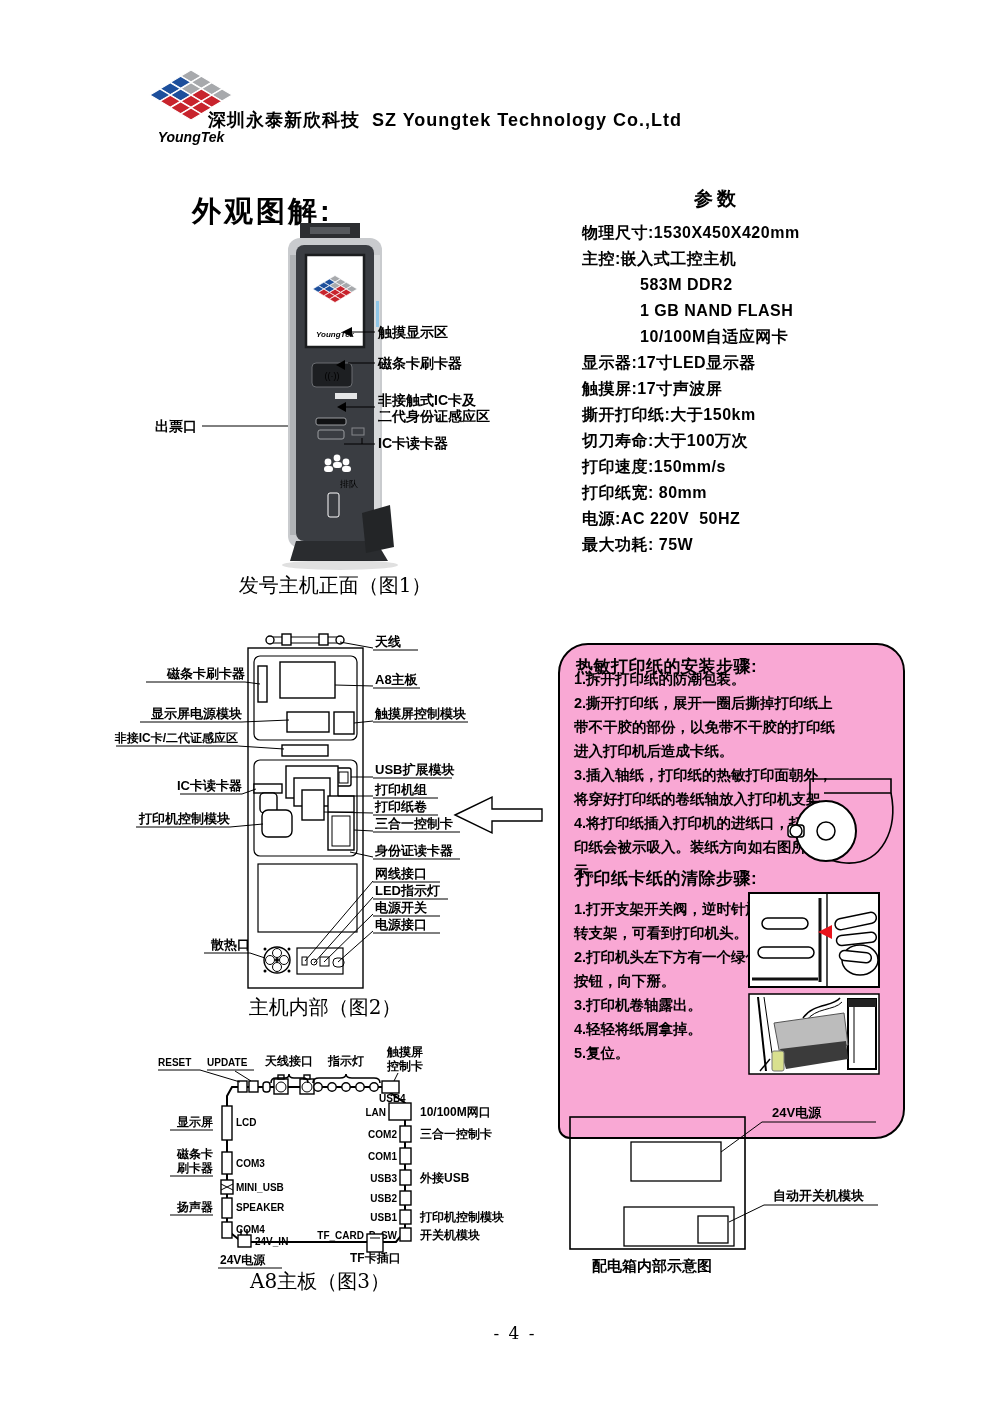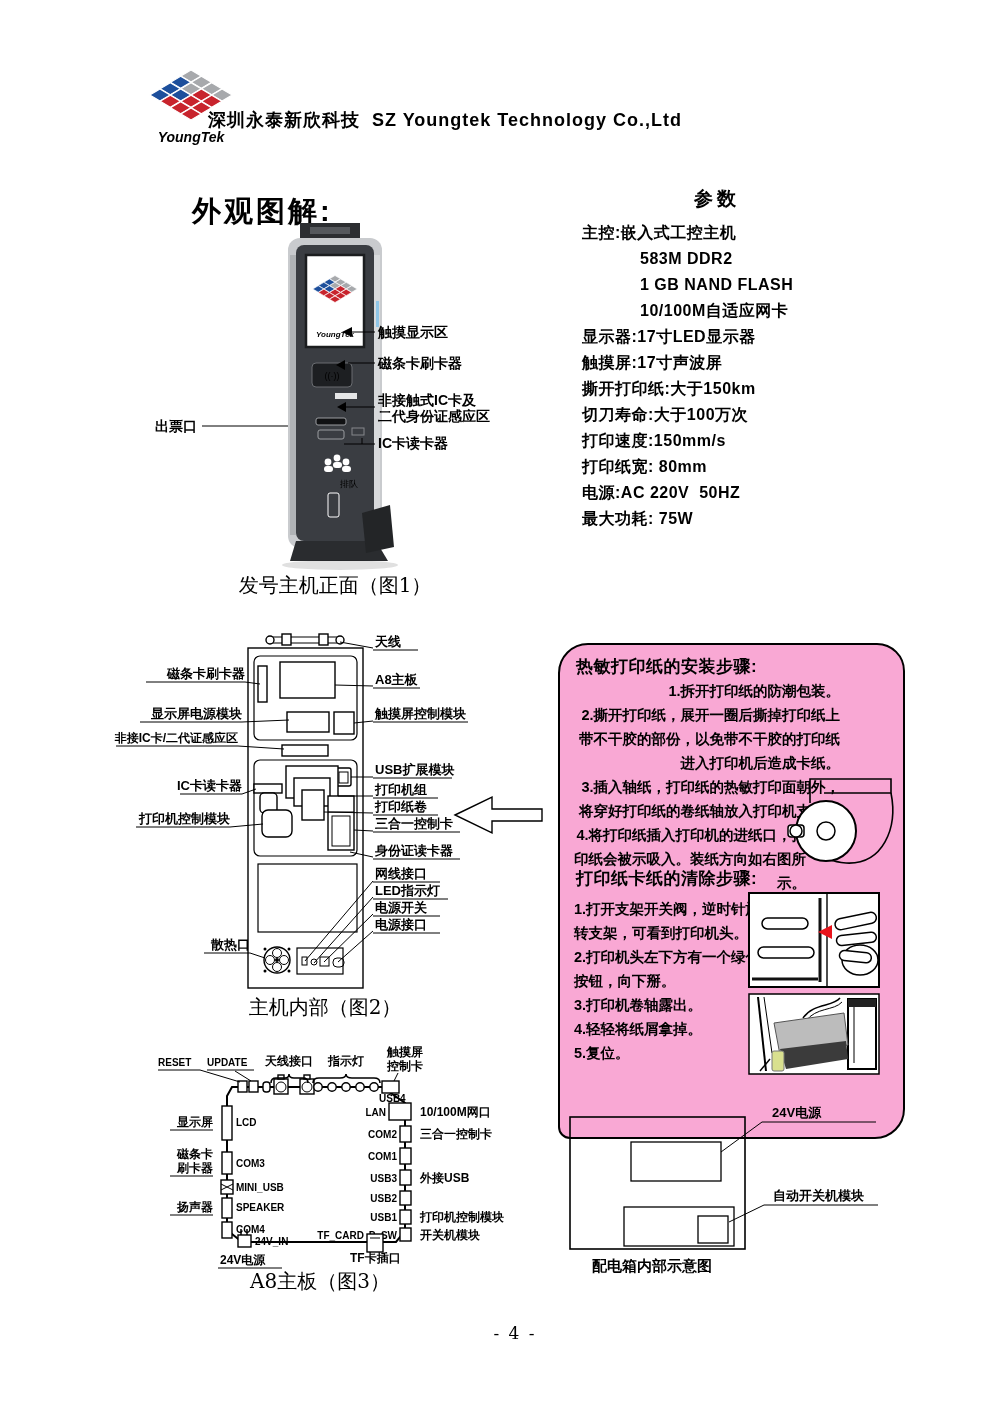--- a/index.html
+++ b/index.html
@@ -134,20 +134,21 @@
 
     <text class="cjk14" x="25" y="216">出票口</text>
     <line class="ln" x1="72" y1="211" x2="158" y2="211"></line>
 
     <text class="cap" x="205" y="377" text-anchor="middle">发号主机正面（图1）</text>
   </svg>
 
   <div class="abs specs" style="left:582px; top:186px;">
     <div class="specs-title">参数</div>
     <div style="height:8px"></div>
+    <div class="spec-line">物理尺寸:1530X450X420mm</div>
     <div class="spec-line">主控:嵌入式工控主机</div>
     <div class="spec-line indent">583M DDR2</div>
     <div class="spec-line indent">1 GB NAND FLASH</div>
     <div class="spec-line indent">10/100M自适应网卡</div>
     <div class="spec-line">显示器:17寸LED显示器</div>
     <div class="spec-line">触摸屏:17寸声波屏</div>
     <div class="spec-line">撕开打印纸:大于150km</div>
     <div class="spec-line">切刀寿命:大于100万次</div>
     <div class="spec-line">打印速度:150mm/s</div>
     <div class="spec-line">打印纸宽: 80mm</div>
@@ -267,21 +268,21 @@
     <line class="ln" x1="263" y1="305" x2="330" y2="305"></line>
       <line class="ln" x1="263" y1="303" x2="228" y2="334"></line>
 
     <polygon points="345,187 382,169 382,181 432,181 432,193 382,193 382,205" fill="#fff" stroke="#000" stroke-width="1.4"></polygon>
 
     <text class="cap" x="215" y="386" text-anchor="middle">主机内部（图2）</text>
   </svg>
 
   <div class="abs panel" style="left:558px; top:643px;">
     <div class="abs p-title" style="left:16px; top:10px;">热敏打印纸的安装步骤:</div>
-    <div class="abs p-steps" style="left:14px; top:34px; width:266px;text-align:right;">
+    <div class="abs p-steps" style="left:14px; top:22px; width:266px;">
       <div>1.拆开打印纸的防潮包装。</div>
       <div>2.撕开打印纸，展开一圈后撕掉打印纸上带不干胶的部份，以免带不干胶的打印纸进入打印机后造成卡纸。</div>
       <div>3.插入轴纸，打印纸的热敏打印面朝外，将穿好打印纸的卷纸轴放入打印机支架。</div>
       <div style="width:232px;">4.将打印纸插入打印机的进纸口，打印纸会被示吸入。装纸方向如右图所示。</div>
     </div>
     <div class="abs p-title" style="left:16px; top:222px;">打印纸卡纸的清除步骤:</div>
     <div class="abs p-steps" style="left:14px; top:252px; width:196px;">
       <div>1.打开支架开关阀，逆时针旋转支架，可看到打印机头。</div>
       <div>2.打印机头左下方有一个绿色按钮，向下掰。</div>
       <div>3.打印机卷轴露出。</div>

